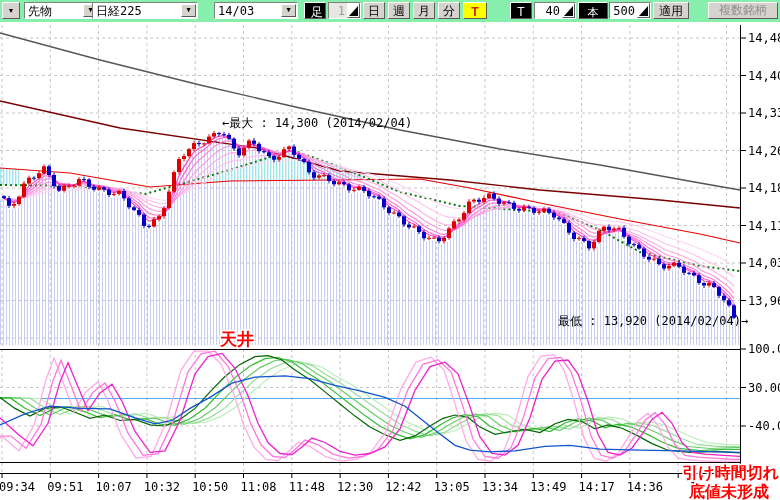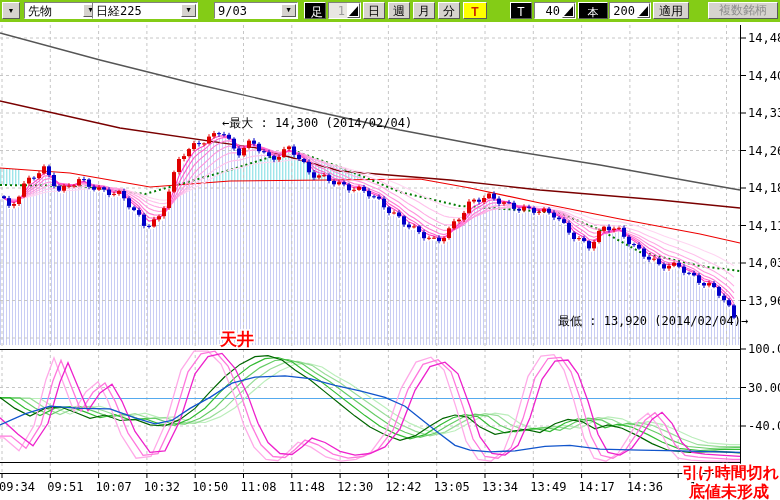--- a/index.html
+++ b/index.html
@@ -1,19 +1,19 @@
 <!DOCTYPE html>
 <html><head>
 <meta charset="utf-8">
 <style>
   html,body{margin:0;padding:0;background:#fff;}
   #app{position:relative;width:780px;height:500px;overflow:hidden;background:#fff;
        font-family:"DejaVu Sans Mono","Liberation Mono",monospace;}
   
-  .toolbar{position:absolute;left:0;top:0;width:780px;height:22px;background:#84cc16;z-index:5;}
+  .toolbar{position:absolute;left:0;top:0;width:780px;height:22px;background:#86efac;z-index:5;}
   .tbi{position:absolute;top:2px;height:17px;box-sizing:border-box;font-size:12px;line-height:16px;}
   .btn{background:#d6d3ce;border:1px solid;border-color:#fff #5a5a5a #5a5a5a #fff;text-align:center;color:#000;padding:0;}
   .btn-black{background:#000;color:#fff;border:1px solid;border-color:#fff #5a5a5a #5a5a5a #fff;text-align:center;}
   .btn-yellow{background:#ffff00;color:#cc2200;font-weight:bold;border:1px solid;border-color:#fff #5a5a5a #5a5a5a #fff;text-align:center;}
   .btn-dis{color:#8e8e8e;font-family:Liberation Mono, monospace;}
   .combo{background:#fff;border:1px solid;border-color:#808080 #fff #fff #808080;}
   .cval{position:absolute;left:3px;top:0px;font-size:12px;color:#000;white-space:nowrap;}
   .cbtn{position:absolute;right:1px;top:1px;width:15px;height:13px;background:#d6d3ce;
         border:1px solid;border-color:#fff #5a5a5a #5a5a5a #fff;text-align:center;box-sizing:border-box;}
   .arr{font-size:7px;line-height:11px;display:block;color:#000;}
@@ -46,21 +46,21 @@
           <span class="arr">▼</span>
         </span>
     </div>
     <div class="tbi combo" style="left:92px;width:106px">
       <span class="cval">日経225</span>
       <span class="cbtn">
           <span class="arr">▼</span>
         </span>
     </div>
     <div class="tbi combo" style="left:214px;width:84px">
-      <span class="cval">9/03</span>
+      <span class="cval">14/03</span>
       <span class="cbtn">
           <span class="arr">▼</span>
         </span>
     </div>
 
     <button class="tbi btn-black" style="left:304px;width:22px">足</button>
     <div class="tbi fld dis" style="left:328px;width:33px">
       <span class="fval">1</span>
       <span class="spin">
           <span class="tri"></span>
@@ -75,21 +75,21 @@
 
     <button class="tbi btn-black" style="left:510px;width:22px">T</button>
     <div class="tbi fld" style="left:534px;width:42px">
       <span class="fval">40</span>
       <span class="spin">
           <span class="tri"></span>
         </span>
     </div>
     <button class="tbi btn-black" style="left:578px;width:30px;font-size:11px">本数</button>
     <div class="tbi fld" style="left:609px;width:42px">
-      <span class="fval">200</span>
+      <span class="fval">500</span>
       <span class="spin">
           <span class="tri"></span>
         </span>
     </div>
     <button class="tbi btn" style="left:653px;width:36px">適用</button>
     <button class="tbi btn btn-dis" style="left:708px;width:70px">複数銘柄</button>
   </div>
 
   <svg id="chart" width="780" height="500" viewBox="0 0 780 500" xmlns="http://www.w3.org/2000/svg">
     <defs>

